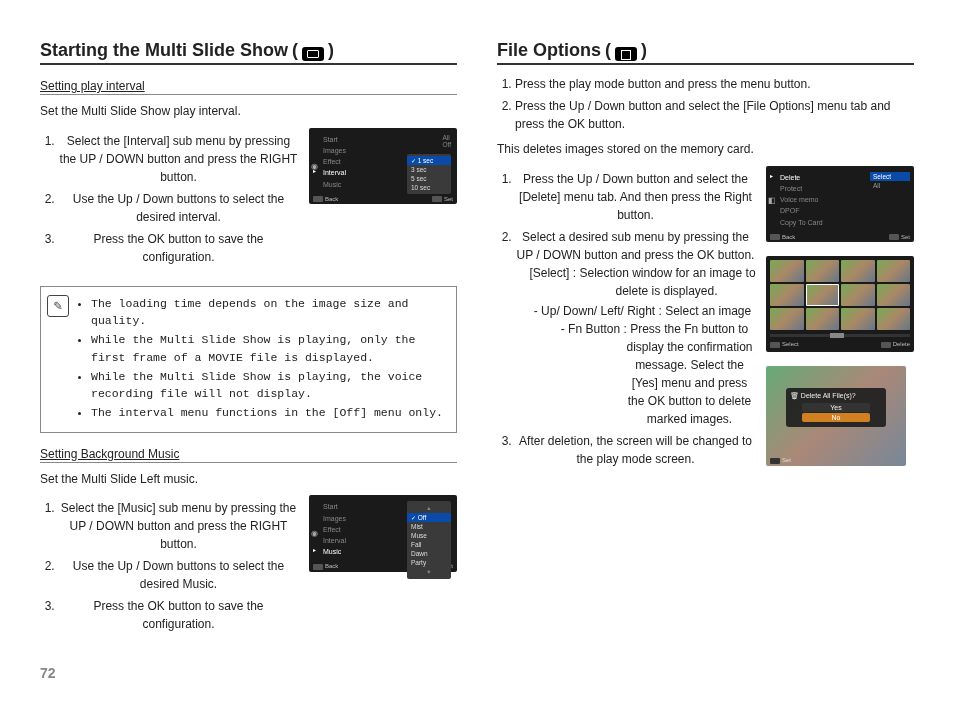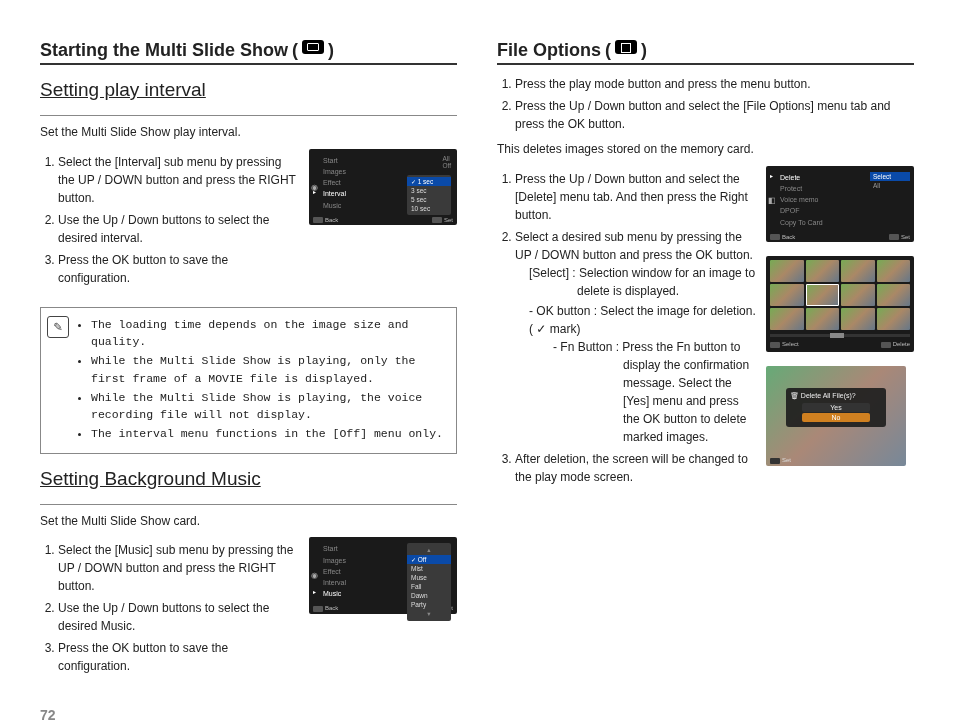--- a/index.html
+++ b/index.html
@@ -20,21 +20,21 @@
     flex: 1;
     min-width: 0;
   }
   h1 {
     font-size: 18px;
     font-weight: bold;
     margin: 0 0 10px 0;
     border-bottom: 2px solid #333;
     padding-bottom: 2px;
     display: flex;
-    align-items: flex-start;
+    align-items: flex-end;
     gap: 4px;
   }
   h1 .paren { font-weight: bold; }
   .title-icon {
     display: inline-block;
     width: 22px;
     height: 14px;
     background: #000;
     border-radius: 3px;
     position: relative;
@@ -49,36 +49,36 @@
     border-radius: 1px;
   }
   .title-icon.file::after {
     content: "";
     position: absolute;
     left: 6px; top: 3px;
     width: 8px; height: 8px;
     border: 1px solid #fff;
   }
   h2 {
-    font-size: 19px;
+    font-size: 12px;
     font-weight: normal;
     text-decoration: underline;
     margin: 14px 0 8px 0;
     border-bottom: 1px solid #888;
-    padding-bottom: 14px;
+    padding-bottom: 1px;
   }
   p { margin: 4px 0 8px 0; line-height: 1.4; }
   ol { margin: 4px 0 8px 18px; padding: 0; line-height: 1.5; }
   ol li { margin-bottom: 4px; }
   .row {
     display: flex;
     gap: 10px;
     align-items: flex-start;
   }
-  .row .text { flex: 1; }
+  .row .text { flex: 1; text-align: center; }
   .screenshot {
     width: 140px;
     background: #1a1a1a;
     color: #ccc;
     font-size: 7px;
     padding: 6px 4px 2px 4px;
     border-radius: 2px;
     position: relative;
     flex-shrink: 0;
   }
@@ -337,21 +337,21 @@
       <div class="note-icon">✎</div>
       <ul>
         <li>The loading time depends on the image size and quality.</li>
         <li>While the Multi Slide Show is playing, only the first frame of a MOVIE file is displayed.</li>
         <li>While the Multi Slide Show is playing, the voice recording file will not display.</li>
         <li>The interval menu functions in the [Off] menu only.</li>
       </ul>
     </div>
 
     <h2>Setting Background Music</h2>
-    <p>Set the Multi Slide Show card.</p>
+    <p>Set the Multi Slide Left music.</p>
 
     <div class="row">
       <div class="text">
         <ol>
           <li>Select the [Music] sub menu by pressing the UP / DOWN button and press the RIGHT button.</li>
           <li>Use the Up / Down buttons to select the desired Music.</li>
           <li>Press the OK button to save the configuration.</li>
         </ol>
       </div>
       <div class="screenshot">
@@ -399,23 +399,21 @@
     <p>This deletes images stored on the memory card.</p>
 
     <div class="row">
       <div class="text">
         <ol>
           <li>Press the Up / Down button and select the [Delete] menu tab. And then press the Right button.</li>
           <li>
             <span>Select a desired sub menu by pressing the UP / DOWN button and press the OK button.</span>
             <div class="indent-block">
               <div class="hang">[Select] : Selection window for an image to delete is displayed.</div>
-              <div>
-                - OK button : Select the image for deletion. ( <span class="check-mark">✓</span> mark)
-              </div>
+              <div>- Up/ Down/ Left/ Right : Select an image</div>
               <div class="hang2">- Fn Button : Press the Fn button to display the confirmation message. Select the [Yes] menu and press the OK button to delete marked images.</div>
             </div>
           </li>
           <li>After deletion, the screen will be changed to the play mode screen.</li>
         </ol>
       </div>
 
       <div style="display:flex;flex-direction:column;gap:14px;flex-shrink:0">
 
         <div class="screenshot">

